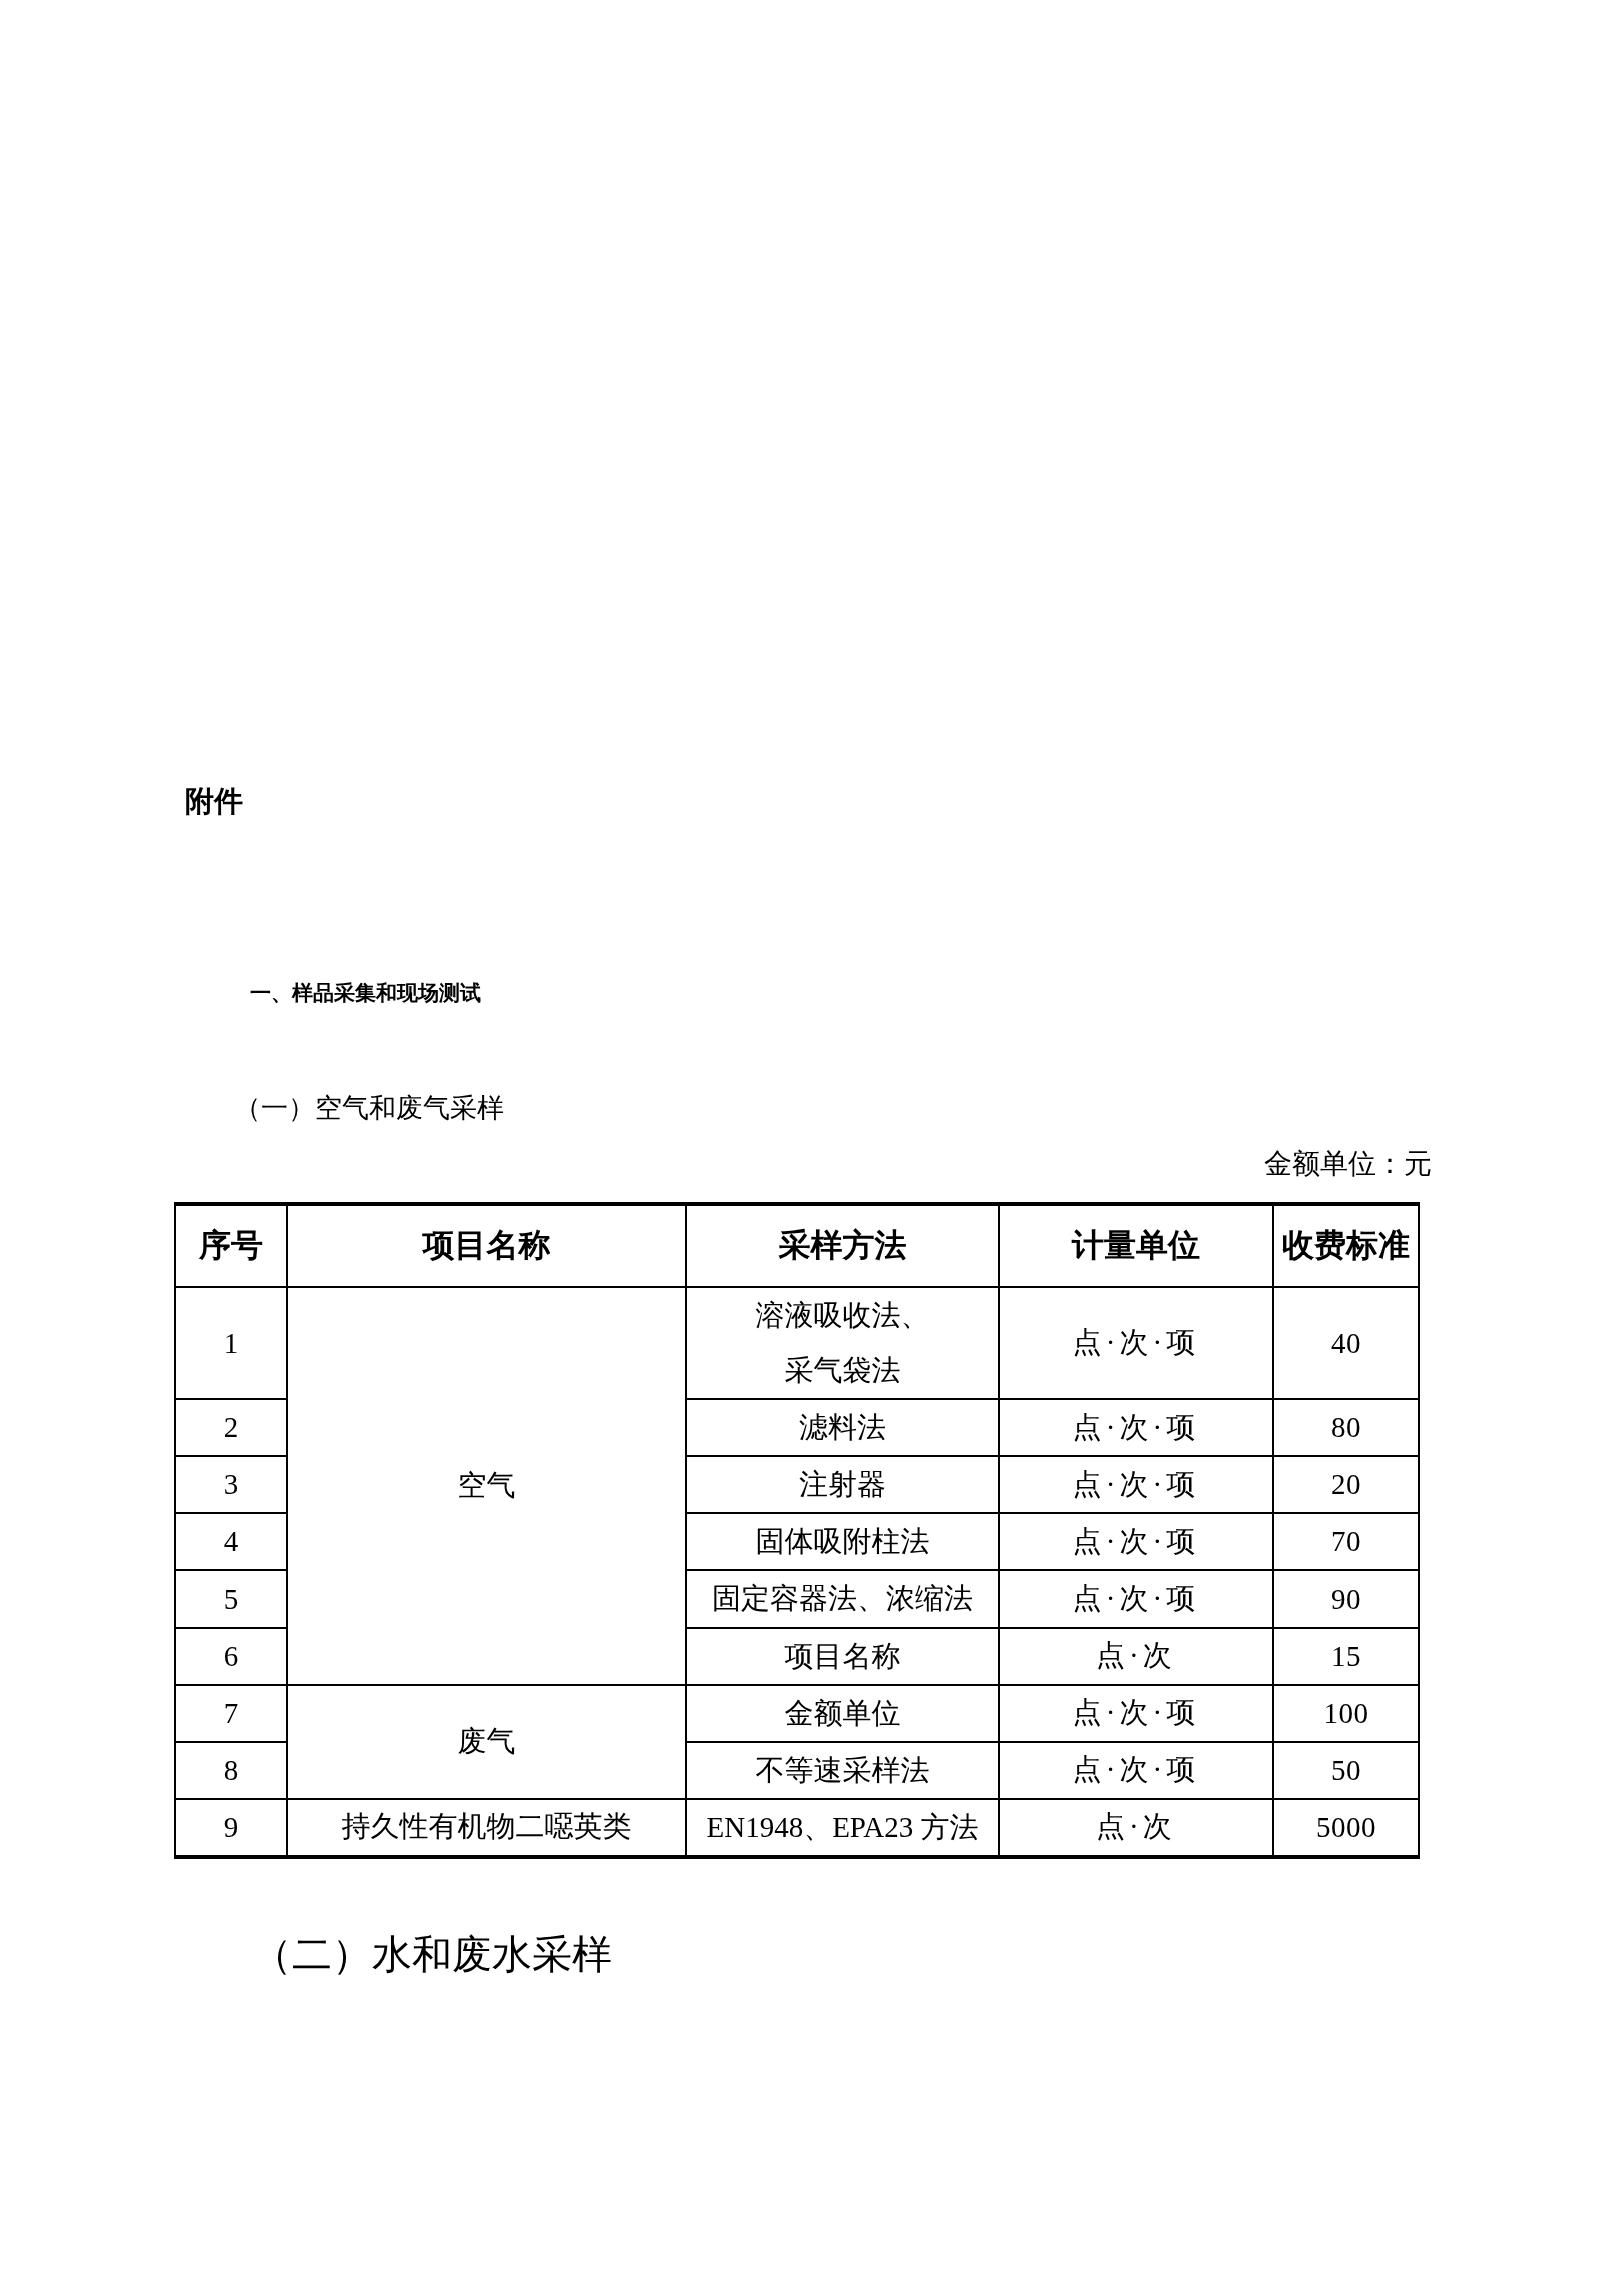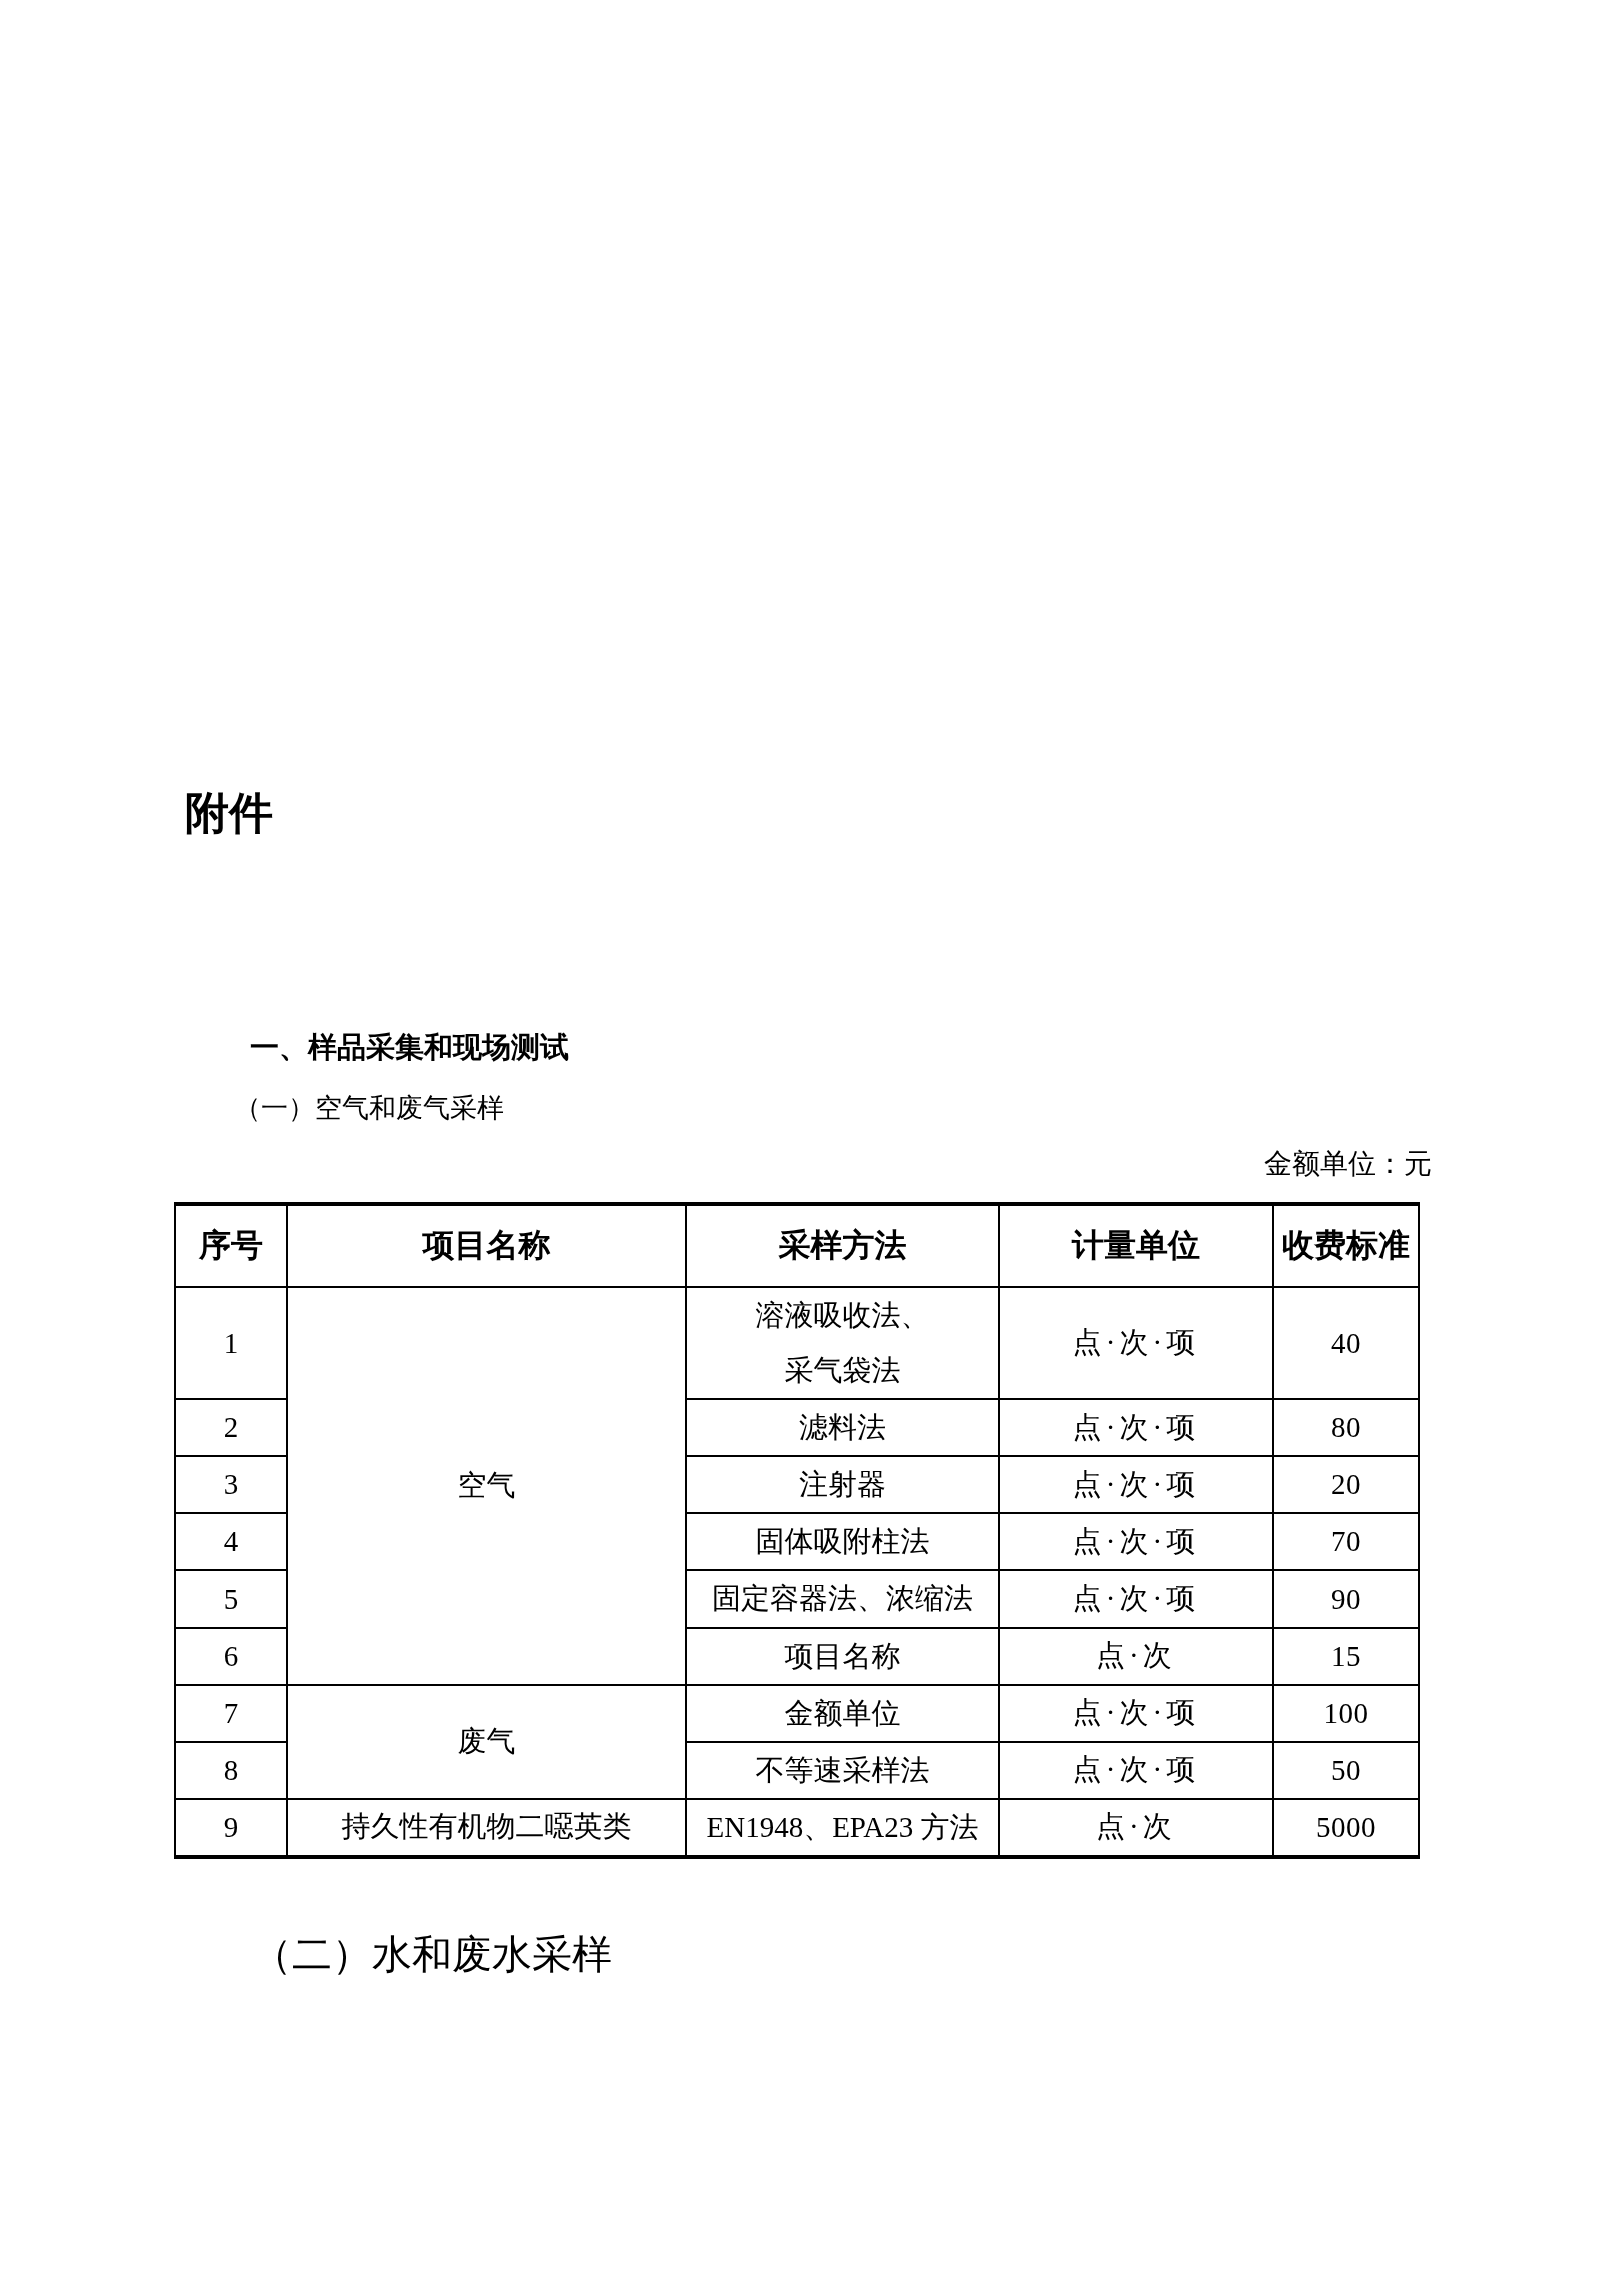--- a/index.html
+++ b/index.html
@@ -12,44 +12,44 @@
     position: relative;
     width: 1622px;
     height: 2295px;
     background: #ffffff;
     overflow: hidden;
   }
   .attachment-label {
     position: absolute;
     left: 185px;
     top: 787px;
-    font-family: Liberation Sans, sans-serif;
-    font-weight: bold;
-    font-size: 44px;
+    font-family: Liberation Mono, monospace;
+    font-weight: bold;
+    font-size: 29px;
     line-height: 1.2;
   }
   .doc-title {
     position: absolute;
     left: 0;
     top: 898px;
     width: 100%;
     text-align: center;
     font-family: "Liberation Serif", serif;
     font-weight: bold;
     font-size: 53px;
     letter-spacing: 2px;
     line-height: 1.2;
   }
   .section-heading {
     position: absolute;
     left: 250px;
-    top: 1030px;
+    top: 980px;
     font-family: "Liberation Sans", sans-serif;
     font-weight: bold;
-    font-size: 29px;
+    font-size: 21px;
     line-height: 1.2;
   }
   .subsection-heading-1 {
     position: absolute;
     left: 234px;
     top: 1092px;
     font-family: "Liberation Serif", serif;
     font-size: 27px;
     line-height: 1.2;
   }

